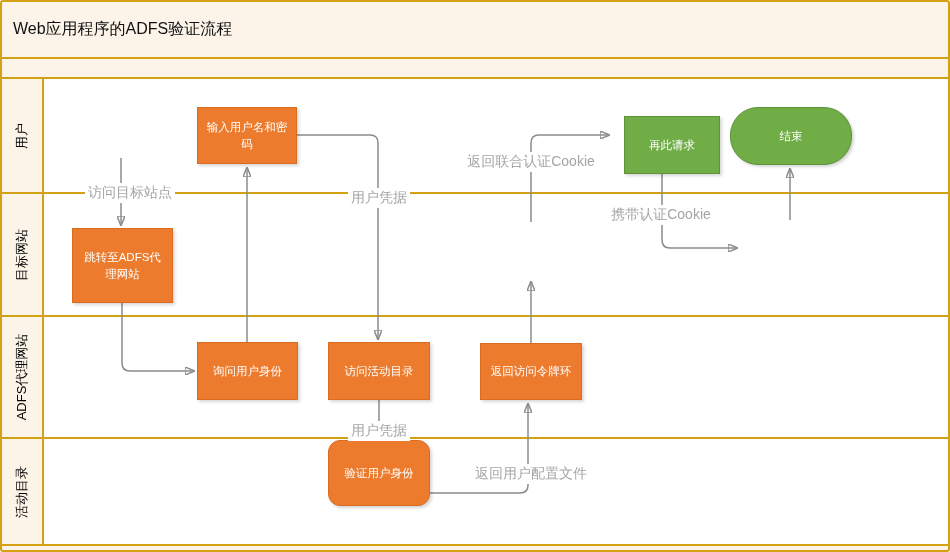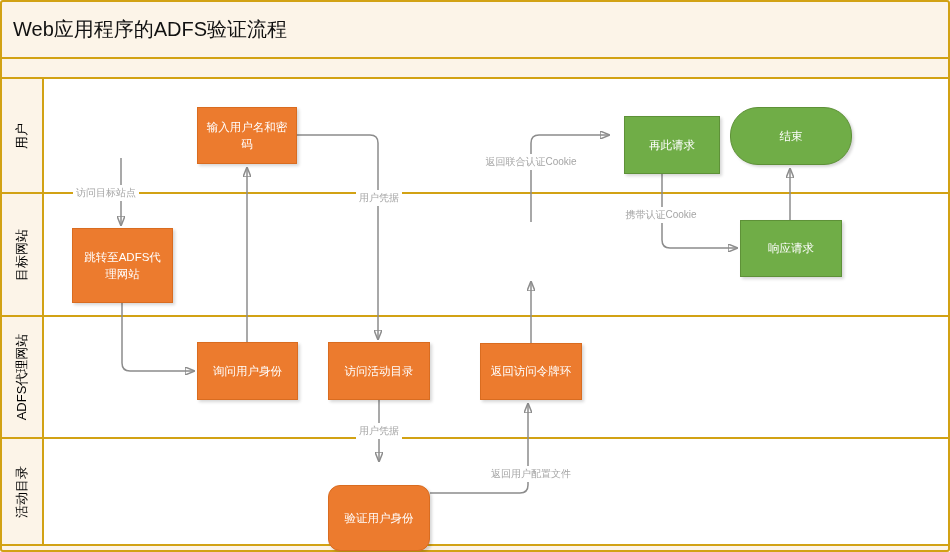--- a/index.html
+++ b/index.html
@@ -20,21 +20,21 @@
   .frame{
     position:relative;width:950px;height:552px;box-sizing:border-box;
     background:var(--band-cream);
     box-shadow:inset 0 0 0 2px var(--frame-gold);
     border-radius:3px;overflow:hidden;
   }
   .title-band{
     position:absolute;left:2px;top:2px;width:946px;height:55px;
     display:flex;align-items:center;padding-left:11px;box-sizing:border-box;
   }
-  .title-band span{font-size:20px;color:var(--title-text);}
+  .title-band span{font-size:16px;color:var(--title-text);}
   .hline{position:absolute;left:2px;width:946px;height:2px;background:var(--frame-gold);}
   .vline{position:absolute;width:2px;background:var(--frame-gold);}
   .canvas{position:absolute;left:44px;top:79px;width:904px;height:465px;background:var(--canvas-white);}
   .lane-label{
     position:absolute;left:2px;width:40px;display:flex;align-items:center;justify-content:center;
   }
   .lane-label span{
     transform:rotate(-90deg);white-space:nowrap;font-size:13px;color:#000;
   }
   svg.connectors{position:absolute;left:0;top:0;pointer-events:none;}
@@ -43,21 +43,21 @@
     position:absolute;display:flex;align-items:center;justify-content:center;text-align:center;
     color:var(--node-text);font-size:11.5px;line-height:1.45;padding:3px 7px;box-sizing:border-box;
     overflow-wrap:break-word;box-shadow:2px 2px 3px rgba(0,0,0,0.16);
   }
   .node.orange{background:var(--node-orange);border:1.5px solid var(--node-orange-border);}
   .node.green{background:var(--node-green);border:1.5px solid var(--node-green-border);}
   .node.terminator{border-radius:28px;}
   .edge-label{
     position:absolute;transform:translate(-50%,-50%);white-space:nowrap;
     background:var(--canvas-white);color:var(--edge-label-gray);
-    font-size:10px;padding:1px 3px;
+    font-size:14px;padding:1px 3px;
   }
 </style>
 </head>
 <body>
 
 <div class="frame">
 
   <div class="title-band">
     <span>Web应用程序的ADFS验证流程</span>
   </div>
@@ -108,36 +108,33 @@
   </div>
   <div class="node green" style="left:612px;top:116px;width:96px;height:58px;margin-left:12px;">
     <span>再此请求</span>
   </div>
   <div class="node green terminator" style="left:730px;top:107px;width:122px;height:58px;">
     <span>结束</span>
   </div>
   <div class="node orange" style="left:72px;top:228px;width:101px;height:75px;">
     <span>跳转至ADFS代理网站</span>
   </div>
-  <div class="node green" style="left:740px;top:220px;width:102px;height:57px;">
-    <span>响应请求</span>
-  </div>
   <div class="node orange" style="left:197px;top:342px;width:101px;height:58px;">
     <span>询问用户身份</span>
   </div>
   <div class="node orange" style="left:328px;top:342px;width:102px;height:58px;">
     <span>访问活动目录</span>
   </div>
   <div class="node orange" style="left:480px;top:343px;width:102px;height:57px;">
     <span>返回访问令牌环</span>
   </div>
-  <div class="node orange" style="left:328px;top:485px;width:102px;height:66px;border-radius:12px;">
+  <div class="node orange" style="left:328px;top:440px;width:102px;height:66px;border-radius:12px;">
     <span>验证用户身份</span>
   </div>
 
-  <div class="edge-label" style="left:106px;top:193px;font-family:Liberation Serif, serif;">访问目标站点</div>
+  <div class="edge-label" style="left:130px;top:193px;font-family:Liberation Serif, serif;">访问目标站点</div>
   <div class="edge-label" style="left:379px;top:198px;">用户凭据</div>
   <div class="edge-label" style="left:379px;top:431px;">用户凭据</div>
   <div class="edge-label" style="left:531px;top:474px;">返回用户配置文件</div>
   <div class="edge-label" style="left:531px;top:162px;">返回联合认证Cookie</div>
   <div class="edge-label" style="left:661px;top:215px;">携带认证Cookie</div>
 
 </div>
 
 </body></html>

